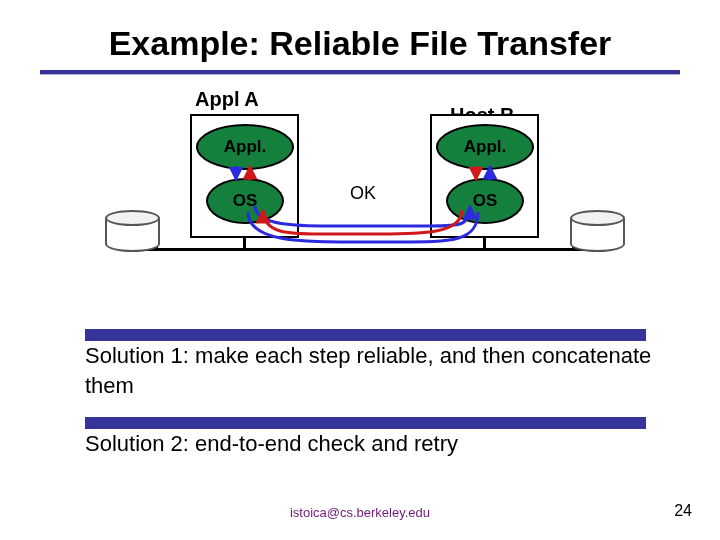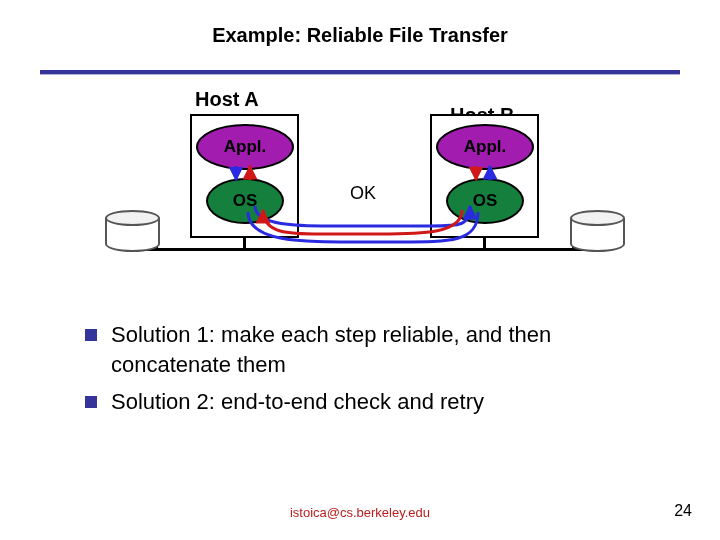--- a/index.html
+++ b/index.html
@@ -16,21 +16,21 @@
     position: relative;
     width: 720px;
     height: 540px;
   }
   .title {
     position: absolute;
     top: 24px;
     left: 0;
     width: 720px;
     text-align: center;
-    font-size: 20px;
+    font-size: 34px;
     font-weight: bold;
   }
   .rule {
     position: absolute;
     top: 70px;
     left: 40px;
     width: 640px;
     height: 4px;
     background: #34349a;
   }
@@ -71,21 +71,21 @@
   .host-b { left: 430px; }
 
   .appl {
     position: absolute;
     top: 8px;
     left: 4px;
     width: 94px;
     height: 42px;
     border: 2px solid #000;
     border-radius: 50%;
-    background: #a21caf;
+    background: #15803d;
     text-align: center;
     font-weight: bold;
     font-size: 17px;
     line-height: 42px;
   }
   .os {
     position: absolute;
     top: 62px;
     left: 14px;
     width: 74px;
@@ -178,61 +178,62 @@
     position: absolute;
     top: 320px;
     left: 85px;
     width: 575px;
     font-size: 22px;
     line-height: 1.35;
   }
   .bullets .row {
     display: flex;
     margin-bottom: 8px;
+    flex-direction: column;
   }
   .bullets .sq {
     flex: 0 0 12px;
     height: 12px;
     margin-top: 9px;
     margin-right: 14px;
     background: #34349a;
   }
   .bullets .txt {
     flex: 1 1 auto;
   }
 
   .footer {
     position: absolute;
     bottom: 20px;
     left: 0;
     width: 720px;
     text-align: center;
     font-size: 13px;
-    color: #b91c1c;
+    color: #701a75;
   }
   .pagenum {
     position: absolute;
     bottom: 20px;
     right: 28px;
     font-size: 16px;
     font-weight: normal;
   }
 </style>
 </head>
 <body>
 
 <div class="slide">
 
   <div class="title">Example: Reliable File Transfer</div>
   <div class="rule"></div>
   <div class="rule2"></div>
 
   <div class="diagram">
 
-    <div class="host-label host-a-label">Host A</div>
+    <div class="host-label host-a-label">Appl A</div>
     <div class="host-label host-b-label">Host B</div>
 
     <div class="baseline"></div>
     <div class="stub stub-a"></div>
     <div class="stub stub-b"></div>
     <div class="stub stub-da"></div>
     <div class="stub stub-db"></div>
 
     <div class="disk disk-a">
       <div class="bottom"></div>

